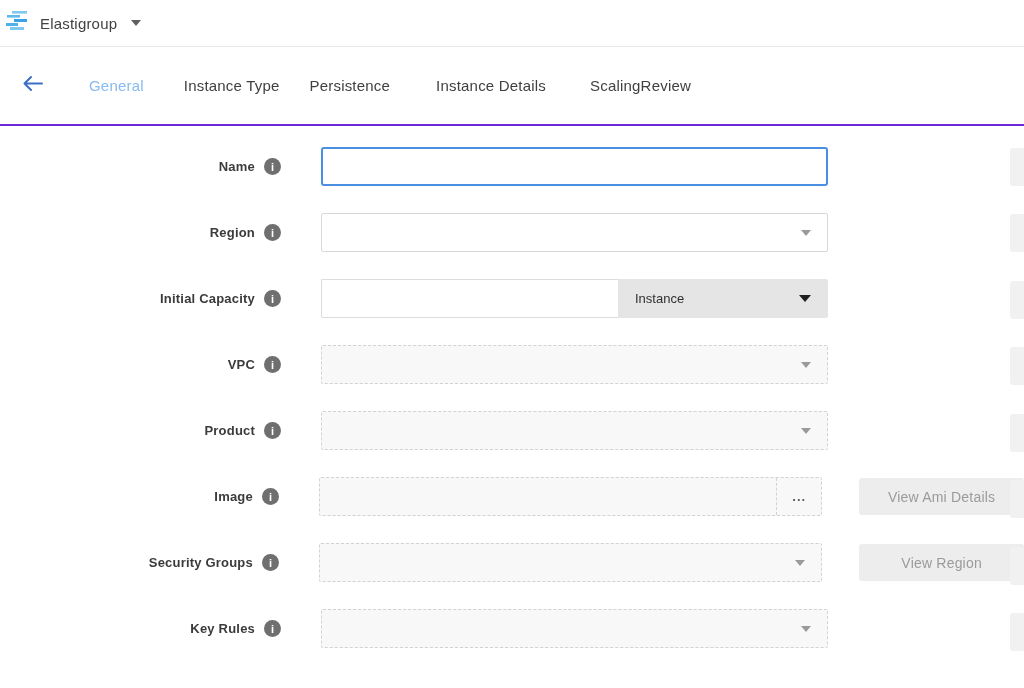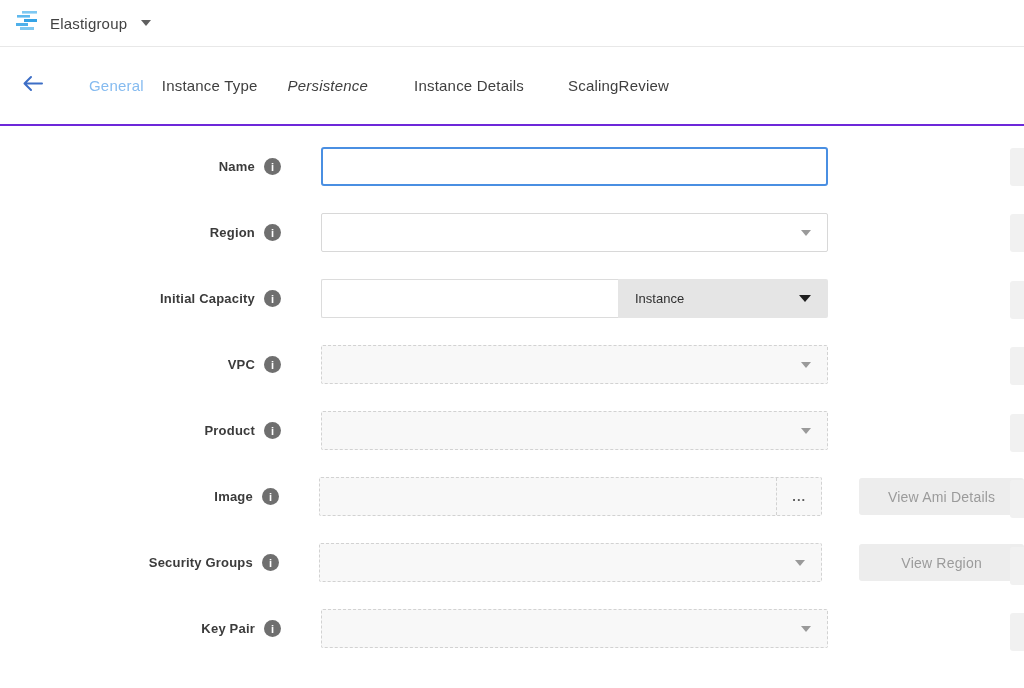--- a/index.html
+++ b/index.html
@@ -1,35 +1,35 @@
 <!DOCTYPE html>
 <html><head>
 <meta charset="utf-8">
 <style>
   * { margin:0; padding:0; box-sizing:border-box; }
   html,body { width:1024px; height:688px; background:#ffffff;
     font-family:"Liberation Sans", sans-serif; overflow:hidden; position:relative; }
 
   
   .topbar { height:47px; border-bottom:1px solid #e8e8e8; display:flex; align-items:center;
-    padding-left:15px; }
+    padding-left:5px; }
   .brand { display:flex; align-items:center; gap:10px; cursor:pointer; }
   .app-name { font-size:15px; color:#424242; letter-spacing:.2px; }
   .caret-sm { width:0; height:0; border-left:5px solid transparent; border-right:5px solid transparent;
     border-top:6px solid #5f5f5f; margin-left:4px; }
 
   
   .tabbar { height:79px; border-bottom:2px solid #6d28d9; display:flex; align-items:center; }
   .back-btn { margin-left:22px; display:flex; align-items:center; cursor:pointer; }
   .tab { font-size:15px; color:#3f3f3f; letter-spacing:.2px; cursor:pointer; }
   .tab.active { color:#85bbf0; }
   .tab:nth-of-type(1){ margin-left:46px; }
   .tab:nth-of-type(2){ margin-left:46px; }
-  .tab:nth-of-type(3){ margin-left:18px; }
-  .tab:nth-of-type(4){ margin-left:30px;font-style:italic; }
+  .tab:nth-of-type(3){ margin-left:40px; }
+  .tab:nth-of-type(4){ margin-left:30px; }
   .tab:nth-of-type(5){ margin-left:46px; }
   .tab:nth-of-type(6){ margin-left:44px; }
 
   
   .main { padding-top:21px; }
   .row { display:flex; align-items:center; height:39px; margin-bottom:27px;gap:21px; }
   .label-col { width:300px; display:flex; align-items:center; justify-content:flex-end;
     gap:9px; padding-right:19px; }
   .f-label { font-size:13px; font-weight:bold; color:#3b3b3b; letter-spacing:.2px; white-space:nowrap; }
   .info-icon { width:17px; height:17px; min-width:17px; border-radius:50%; background:#6f6f6f;
@@ -183,21 +183,21 @@
       <i class="info-icon">i</i>
     </div>
     <div class="field select disabled">
       <span class="caret"></span>
     </div>
     <button class="action-btn">View Region</button>
   </div>
 
   <div class="row">
     <div class="label-col">
-      <span class="f-label">Key Pair</span>
+      <span class="f-label">Key Rules</span>
       <i class="info-icon">i</i>
     </div>
     <div class="field select disabled">
       <span class="caret"></span>
     </div>
   </div>
 
 </main>
 
 <div class="edge-stub"></div>

